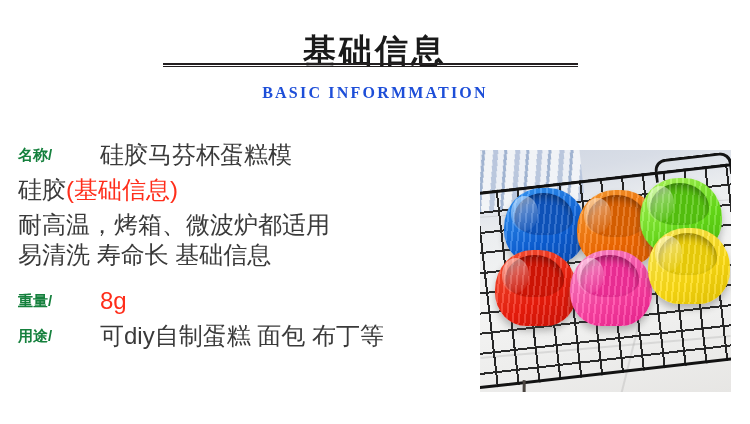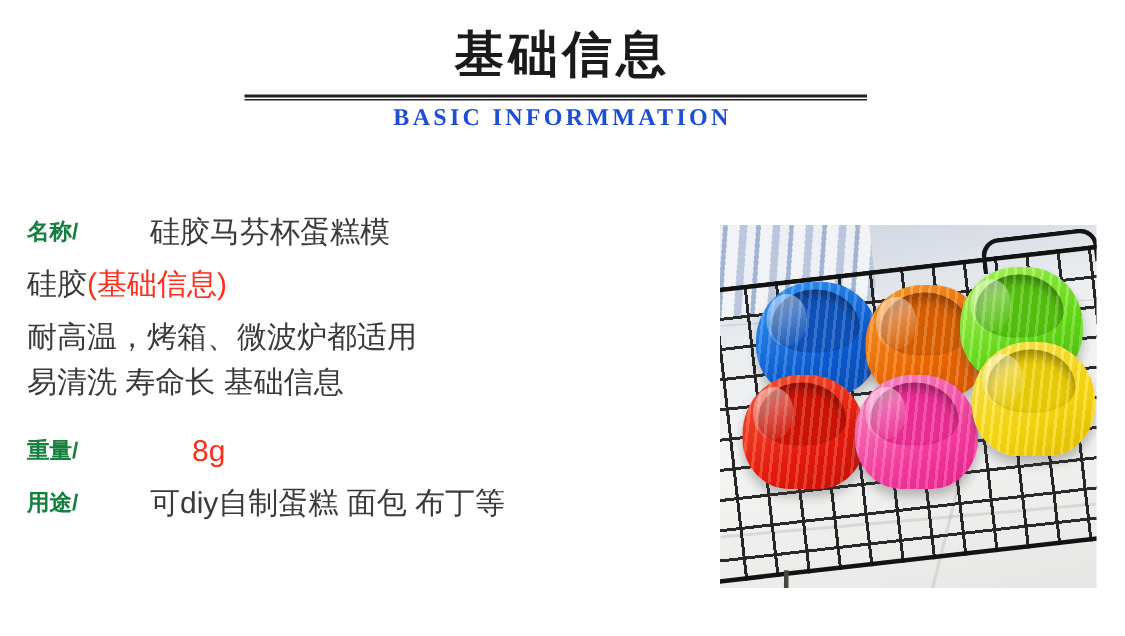--- a/index.html
+++ b/index.html
@@ -13,21 +13,21 @@
 
   
   .header{position:absolute;left:0;top:0;width:750px;}
   .title-cn{
     text-align:center;
     font-family:"Liberation Serif","DejaVu Serif",serif;
     font-weight:bold;
     font-size:33px;
     letter-spacing:3px;
     color:#1a1a1a;
-    margin-top:18px;
+    margin-top:32px;
     line-height:38px;
   }
   .rule{
     position:absolute;left:163px;top:63px;width:415px;height:4px;
   }
   .rule i{display:block;background:#231f20;}
   .rule i.a{height:2px;}
   .rule i.b{height:1px;margin-top:1px;}
   .title-en{
     text-align:center;
@@ -35,29 +35,29 @@
     font-weight:bold;
     font-size:16px;
     letter-spacing:2.2px;
     color:#1d4ed8;
     margin-top:14px;
   }
 
   
   .specs{position:absolute;left:18px;top:140px;width:450px;}
   .row{display:flex;align-items:flex-start;margin-bottom:5px;}
-  .row.gap{margin-top:16px;gap:28px;}
+  .row.gap{margin-top:16px;}
   .lbl{
     width:82px;flex:0 0 82px;
     font-size:15px;font-weight:bold;color:#15803d;
     line-height:30px;letter-spacing:0px;
     white-space:nowrap;
   }
   .val{
-    font-size:20px;color:#3a3a3a;line-height:30px;
+    font-size:24px;color:#3a3a3a;line-height:30px;
     white-space:nowrap;font-weight:normal;
   }
   .val .red{color:#ff2d1a;}
   .val.redval{color:#ff2d1a;}
   .val .l2{display:block;}
 
   
   .photo{
     position:absolute;left:480px;top:150px;width:251px;height:242px;
     overflow:hidden;background:#e9ecef;

